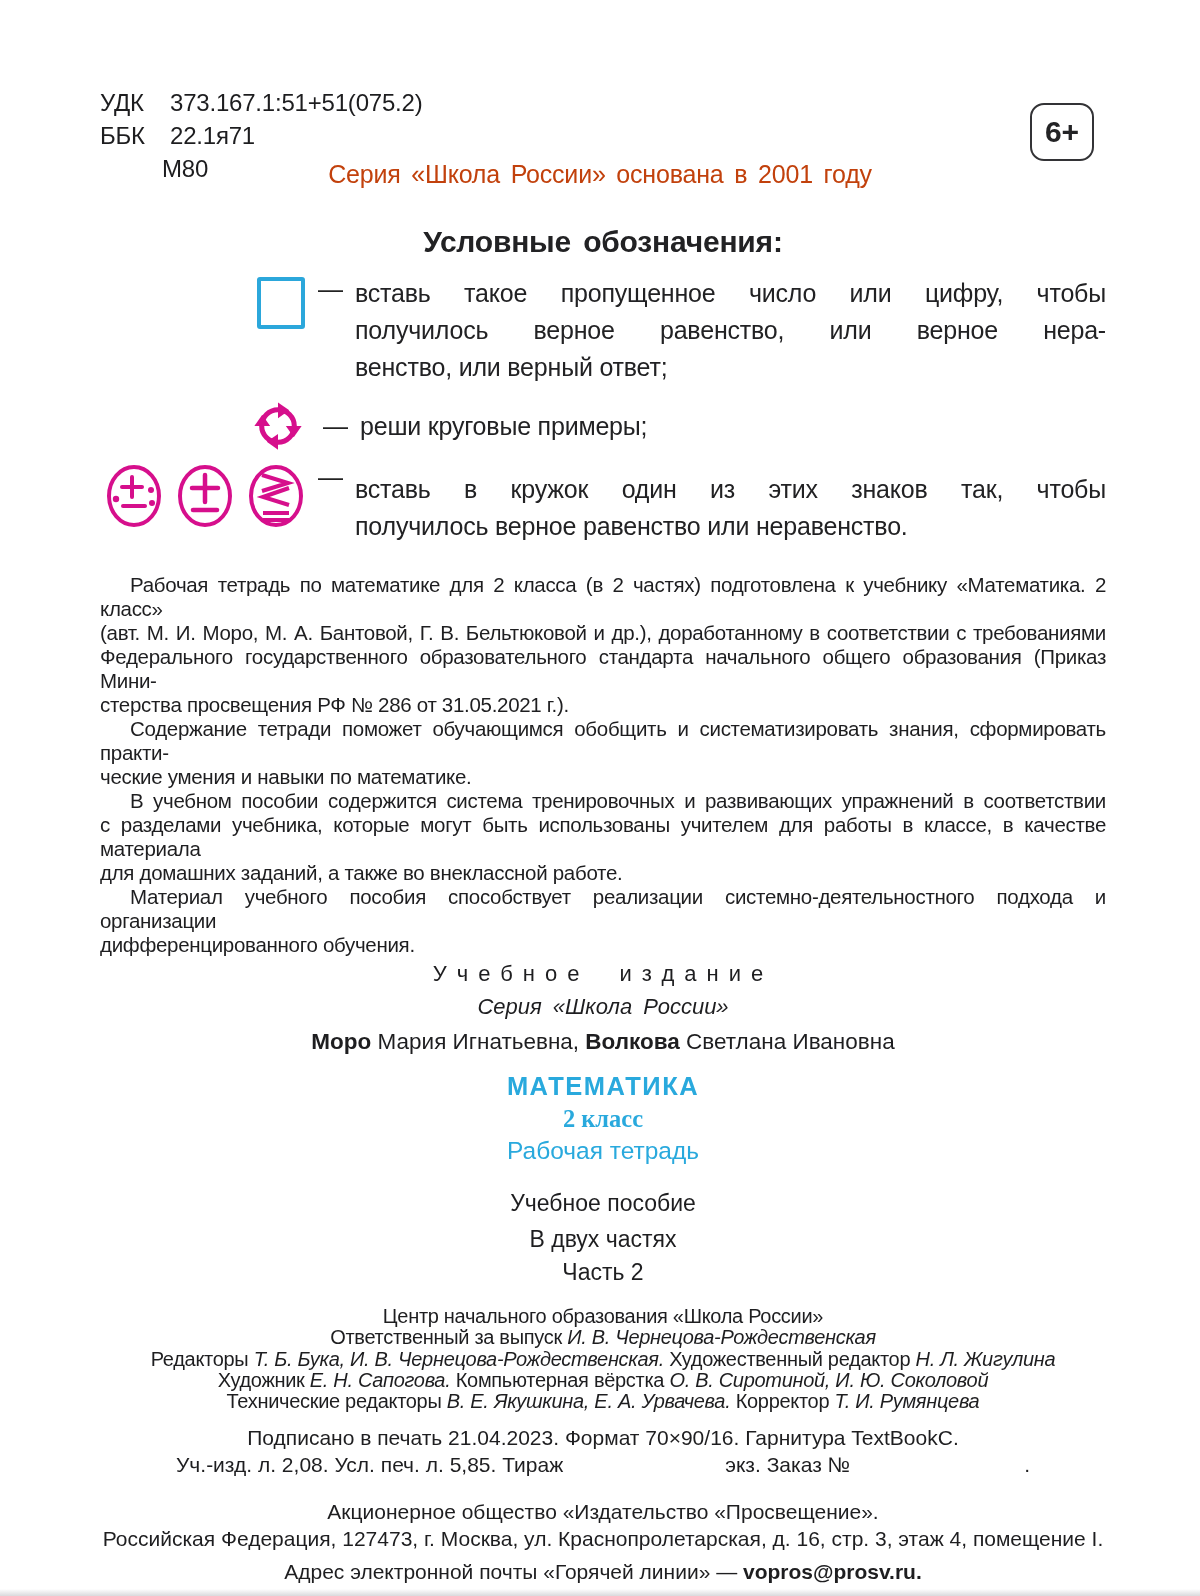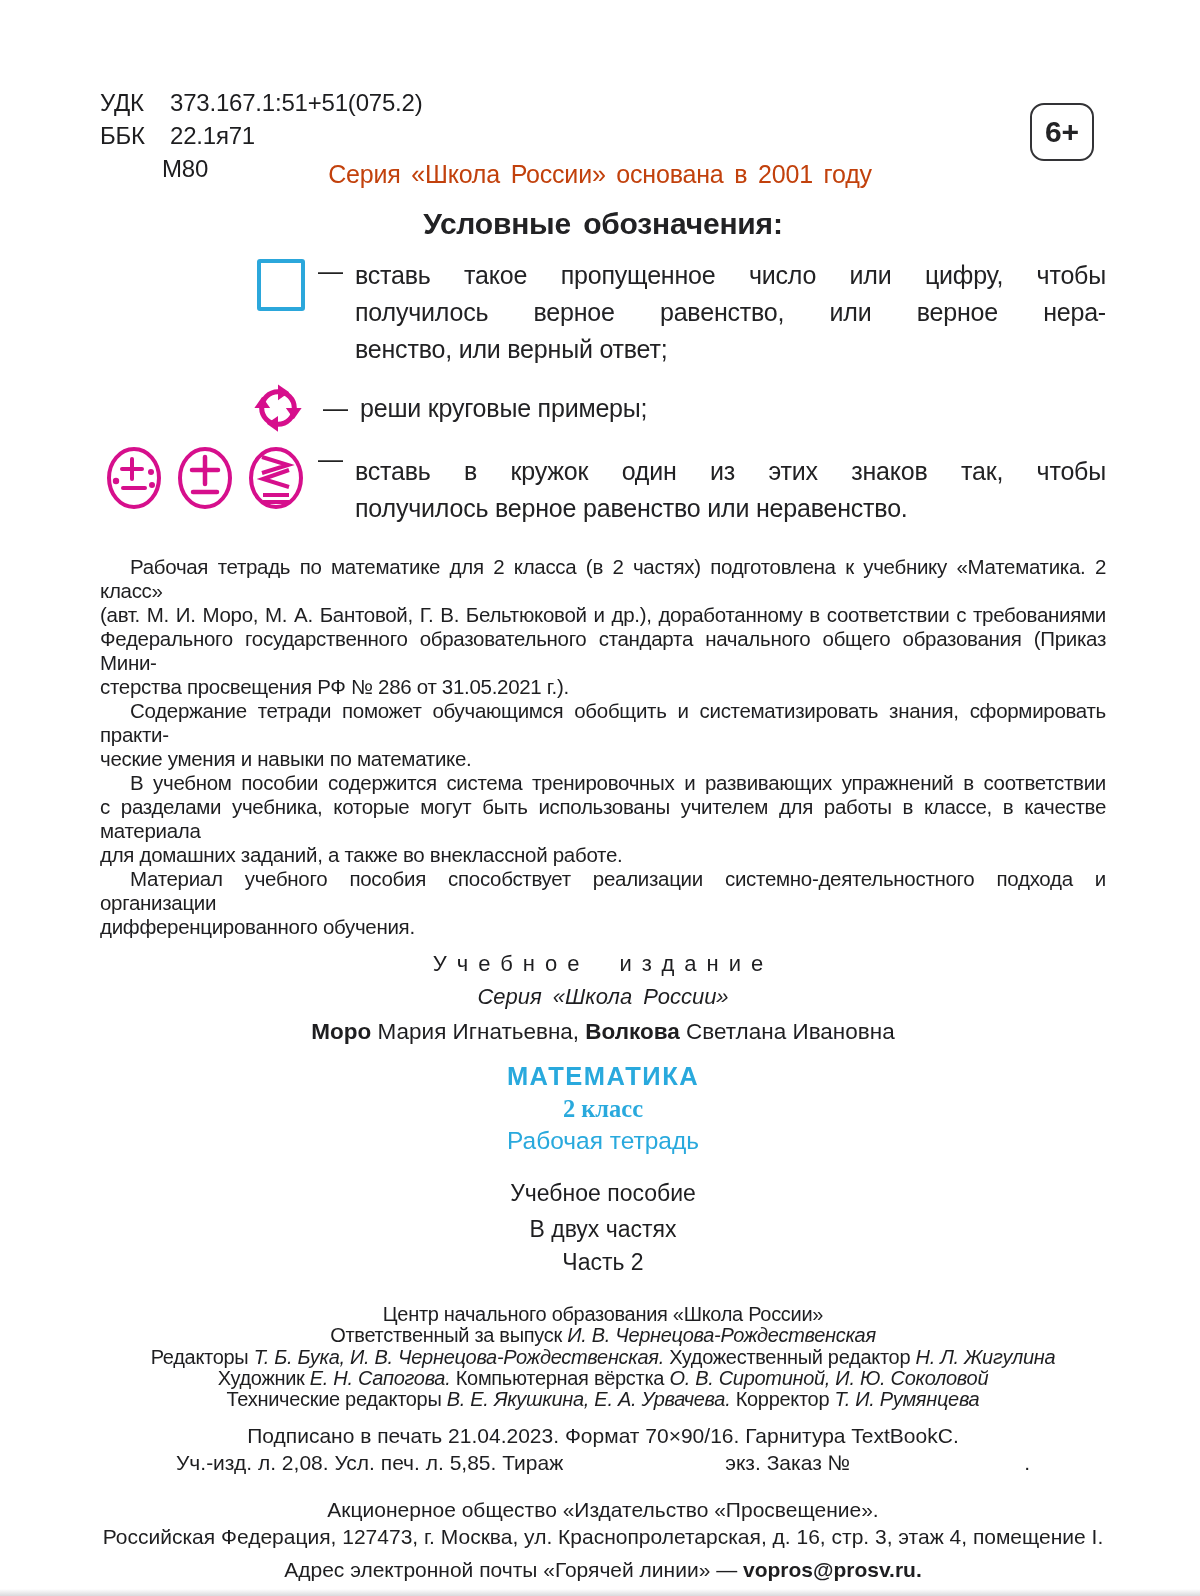--- a/index.html
+++ b/index.html
@@ -27,48 +27,48 @@
     display:flex;align-items:center;justify-content:center;
     font-size:30px;font-weight:bold;color:#232325;
   }
   .series-note{
     position:absolute;left:0;right:0;top:160px;
     text-align:center;font-size:25px;letter-spacing:-0.2px;color:#c2410c;
     word-spacing:4px;
   }
   
   .legend-title{
-    margin-top:22px;text-align:center;
+    margin-top:40px;text-align:center;
     font-size:30px;font-weight:bold;color:#222224;letter-spacing:-0.2px;
     word-spacing:4px;
   }
   .legend-row{display:flex;margin-top:16px;}
   .legend-icons{width:205px;padding-right:13px;display:flex;justify-content:flex-end;align-items:flex-start;gap:13px;flex:none;}
   .legend-dash{width:37px;flex:none;font-size:25px;color:#222;}
   .legend-text{flex:1;font-size:25px;line-height:37px;letter-spacing:-0.2px;color:#222224;}
   .row-center{align-items:center;}
   .jline{text-align:justify;text-align-last:justify;}
   .lline{text-align:left;}
   .sq-icon{width:40px;height:44px;border:4px solid #2ba7db;border-radius:3px;margin-top:2px;}
   
   .annotation{margin-top:28px;font-size:20.5px;line-height:24px;letter-spacing:-0.3px;color:#1e1e20;}
   .annotation .ind{text-indent:30px;}
   
   .cline{text-align:center;color:#1e1e20;}
-  .ed-kind{margin-top:12px;font-size:22px;letter-spacing:10px;word-spacing:14px;}
+  .ed-kind{margin-top:4px;font-size:22px;letter-spacing:10px;word-spacing:14px;}
   .ed-series{margin-top:7px;font-size:22px;font-style:italic;word-spacing:5px;}
   .ed-authors{margin-top:9px;font-size:22.5px;}
   .ed-title{margin-top:17px;font-size:25.5px;font-weight:bold;color:#29a9dd;letter-spacing:1.5px;}
   .ed-grade{margin-top:4px;font-size:24.5px;font-weight:bold;color:#29a9dd;font-family:Liberation Serif, serif;}
   .ed-subtitle{margin-top:4px;font-size:24.5px;color:#29a9dd;}
   .ed-type{margin-top:25px;font-size:23px;}
   .ed-parts{margin-top:9px;font-size:23px;}
   .ed-part{margin-top:6px;font-size:23px;}
   
-  .credits{margin-top:28px;font-size:20px;line-height:21.3px;color:#1e1e20;}
+  .credits{margin-top:20px;font-size:20px;line-height:21.3px;color:#1e1e20;}
   .credits .cline{letter-spacing:-0.3px;}
   .it{font-style:italic;}
   .b{font-weight:bold;}
   
   .imprint1{margin-top:12px;font-size:21px;line-height:27px;}
   .gapline{display:flex;justify-content:center;align-items:baseline;gap:44px;}
   .spacer-w{display:inline-block;width:74px;}
   .spacer-w2{display:inline-block;width:86px;}
   .imprint2{margin-top:20px;font-size:21px;line-height:27px;}
   .email-line{margin-top:8px;font-size:21px;}

